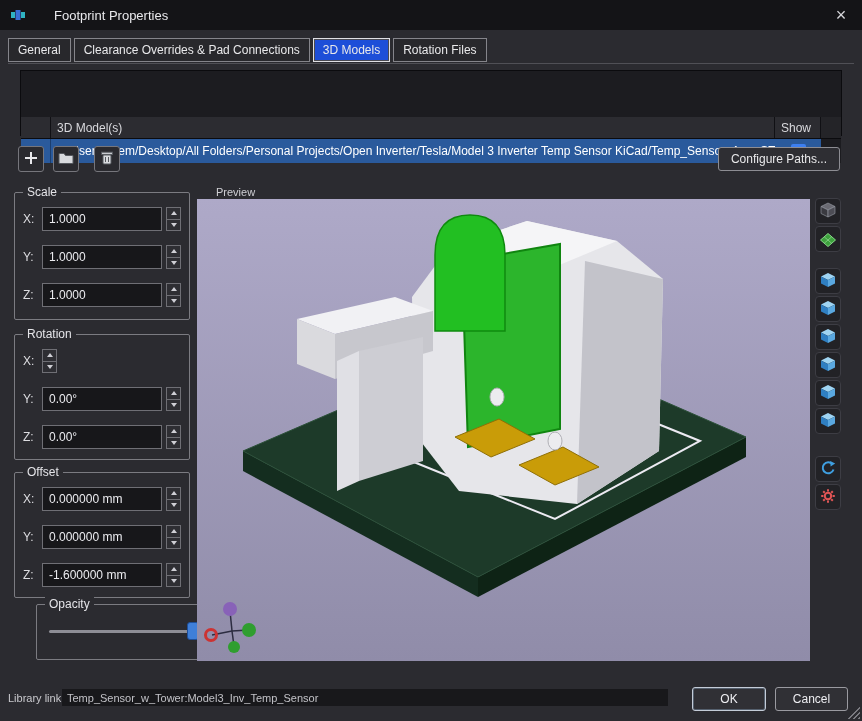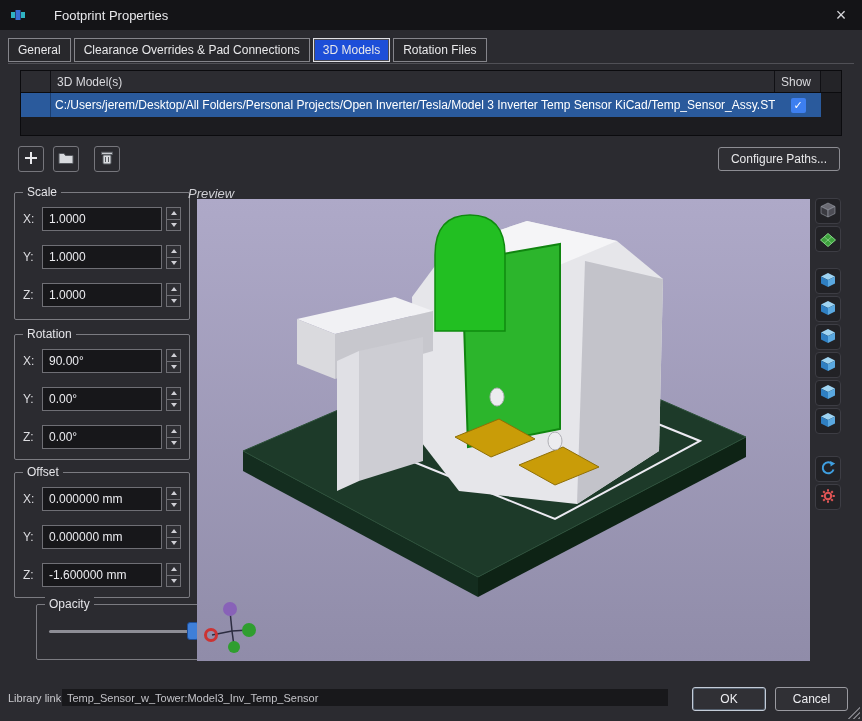--- a/index.html
+++ b/index.html
@@ -21,21 +21,21 @@
   
   .tabbar { position:absolute; left:8px; top:38px; right:8px; height:24px; display:flex; gap:3px; }
   .tab { border:1px solid #85858b; background:#28282c; color:#e8e8ea;
     padding:3px 9px; font-size:12px; line-height:16px; white-space:nowrap; cursor:pointer; }
   .tab.active { border-color:#e0e0e4; background:#1d4ed8; box-shadow:inset 0 0 0 1px #4a4a52; }
   .tab-underline { position:absolute; left:8px; top:63px; right:8px; height:1px; background:#505056; }
 
   
   .model-table { position:absolute; left:20px; top:70px; width:822px; height:66px;
     background:#1c1c20; border:1px solid #0b0b0e; }
-  .thead { display:flex; height:22px; background:#2c2c31; border-bottom:1px solid #0b0b0e; }
+  .thead { display:flex; height:22px; background:#2c2c31; border-bottom:1px solid #0b0b0e;margin-top:46px; }
   .thead > div { border-right:1px solid #101014; display:flex; align-items:center;
     padding:0 6px; color:#d9d9dd; }
   .col-ind { width:30px; }
   .col-path { flex:1; min-width:0; }
   .col-show { width:46px; }
   .col-scroll { width:20px; border-right:none !important; background:#242428; }
   .trow { display:flex; height:24px; align-items:stretch; }
   .trow.selected { background:#2a5a9c; }
   .trow .col-ind { border-right:1px solid #1c3e6e; }
   .trow .col-path { display:flex; align-items:center; padding:0 4px; color:#ffffff;
@@ -77,21 +77,21 @@
   .spin .down::after { border-top:4px solid #cfcfd5; }
 
   
   .slider { position:relative; height:20px; margin:0 4px; cursor:pointer; }
   .slider-track { position:absolute; left:0; right:0; top:9px; height:3px; background:#8e8e96;
     border-radius:2px; }
   .slider-handle { position:absolute; right:0; top:1px; width:12px; height:18px;
     background:#3f7fd9; border:1px solid #1e4f9a; border-radius:3px; }
 
   
-  .preview-label { position:absolute; left:188px; top:186px; font-size:13px; color:#cfcfd4;font-style:italic; }
+  .preview-label { position:absolute; left:216px; top:186px; font-size:11px; color:#cfcfd4; }
   .preview { position:absolute; left:197px; top:199px; width:613px; height:462px;
     background:linear-gradient(#aea9c8, #908ca9); cursor:grab; }
   .preview svg { display:block; width:100%; height:100%; }
 
   
   .side-toolbar { position:absolute; left:815px; top:198px; width:28px; display:flex;
     flex-direction:column; gap:2px; }
   .tool-btn { width:26px; height:26px; background:#222226; border:1px solid #3d3d44; border-radius:4px;
     display:flex; align-items:center; justify-content:center; cursor:pointer; }
   .gap-md { margin-top:14px; }
@@ -209,21 +209,20 @@
         <span class="up"></span>
         <span class="down"></span>
       </span>
   </div>
 </div>
 
 <div class="group g-rotation">
   <span class="group-title">Rotation</span>
   <div class="vrow">
     <span class="axis-label">X:</span>
-    <input class="field" value="90.00°" style="">
     <span class="spin">
         <span class="up"></span>
         <span class="down"></span>
       </span>
   </div>
   <div class="vrow">
     <span class="axis-label">Y:</span>
     <input class="field" value="0.00°" style="">
     <span class="spin">
         <span class="up"></span>

